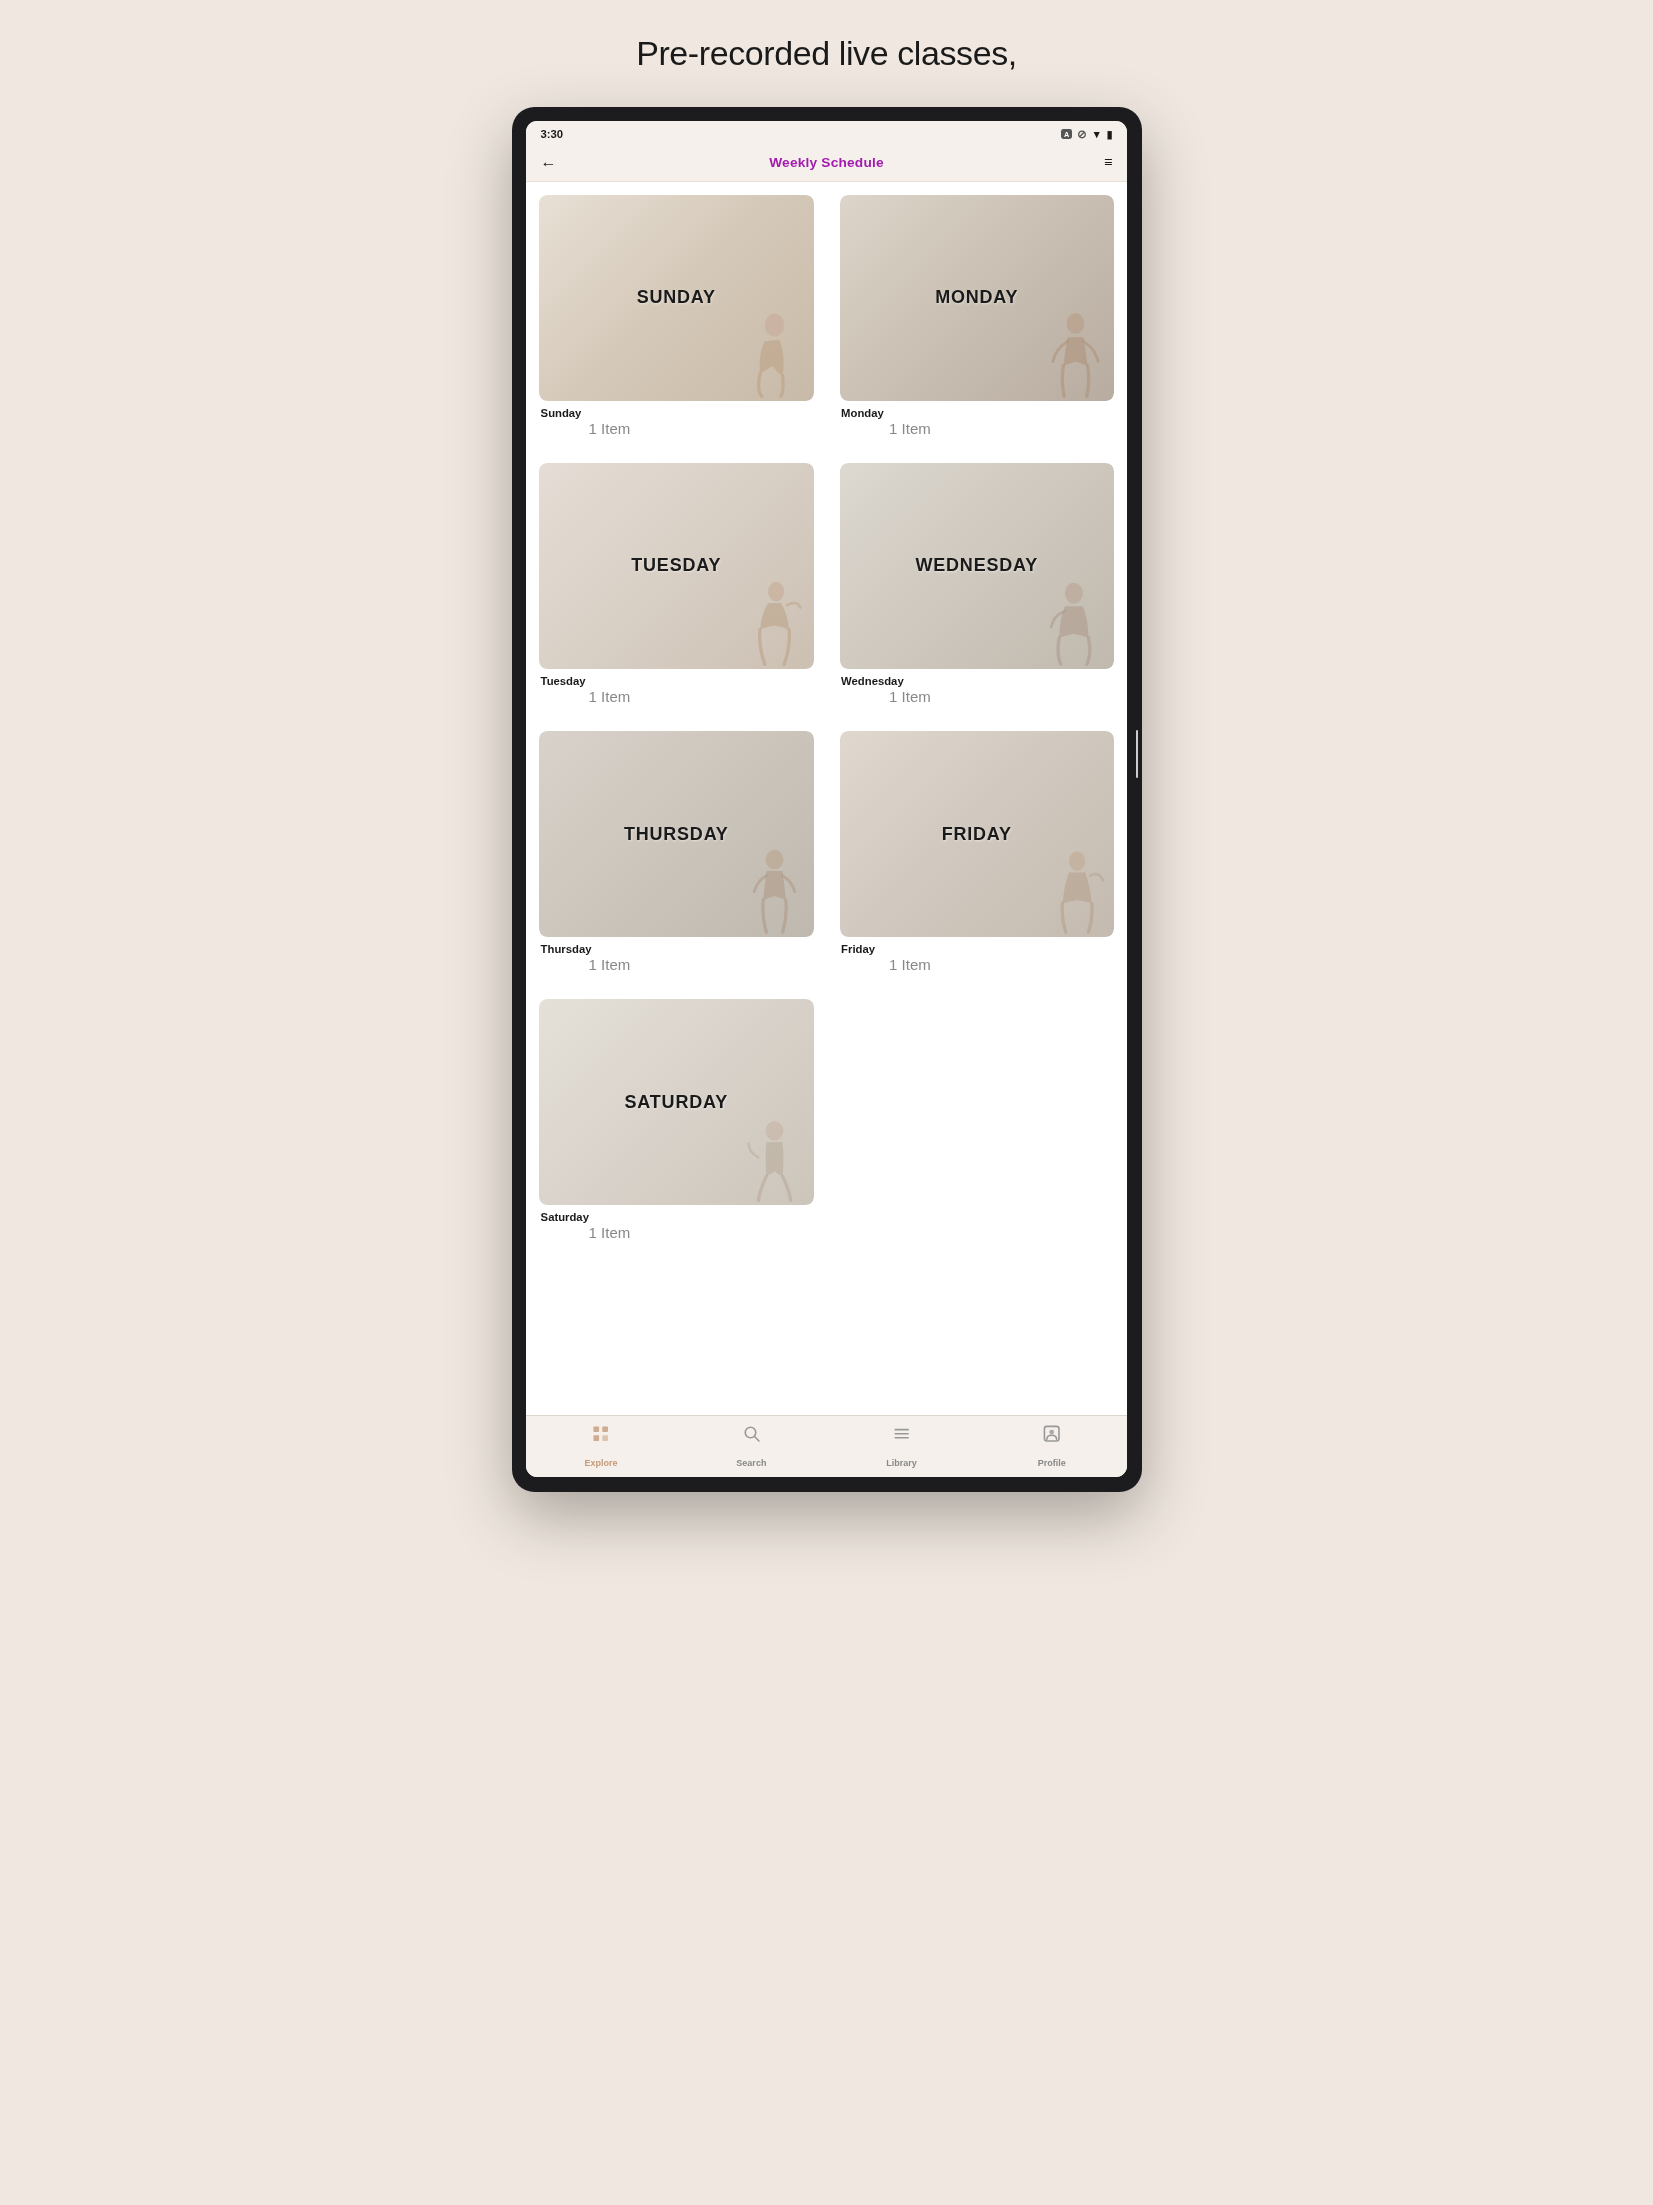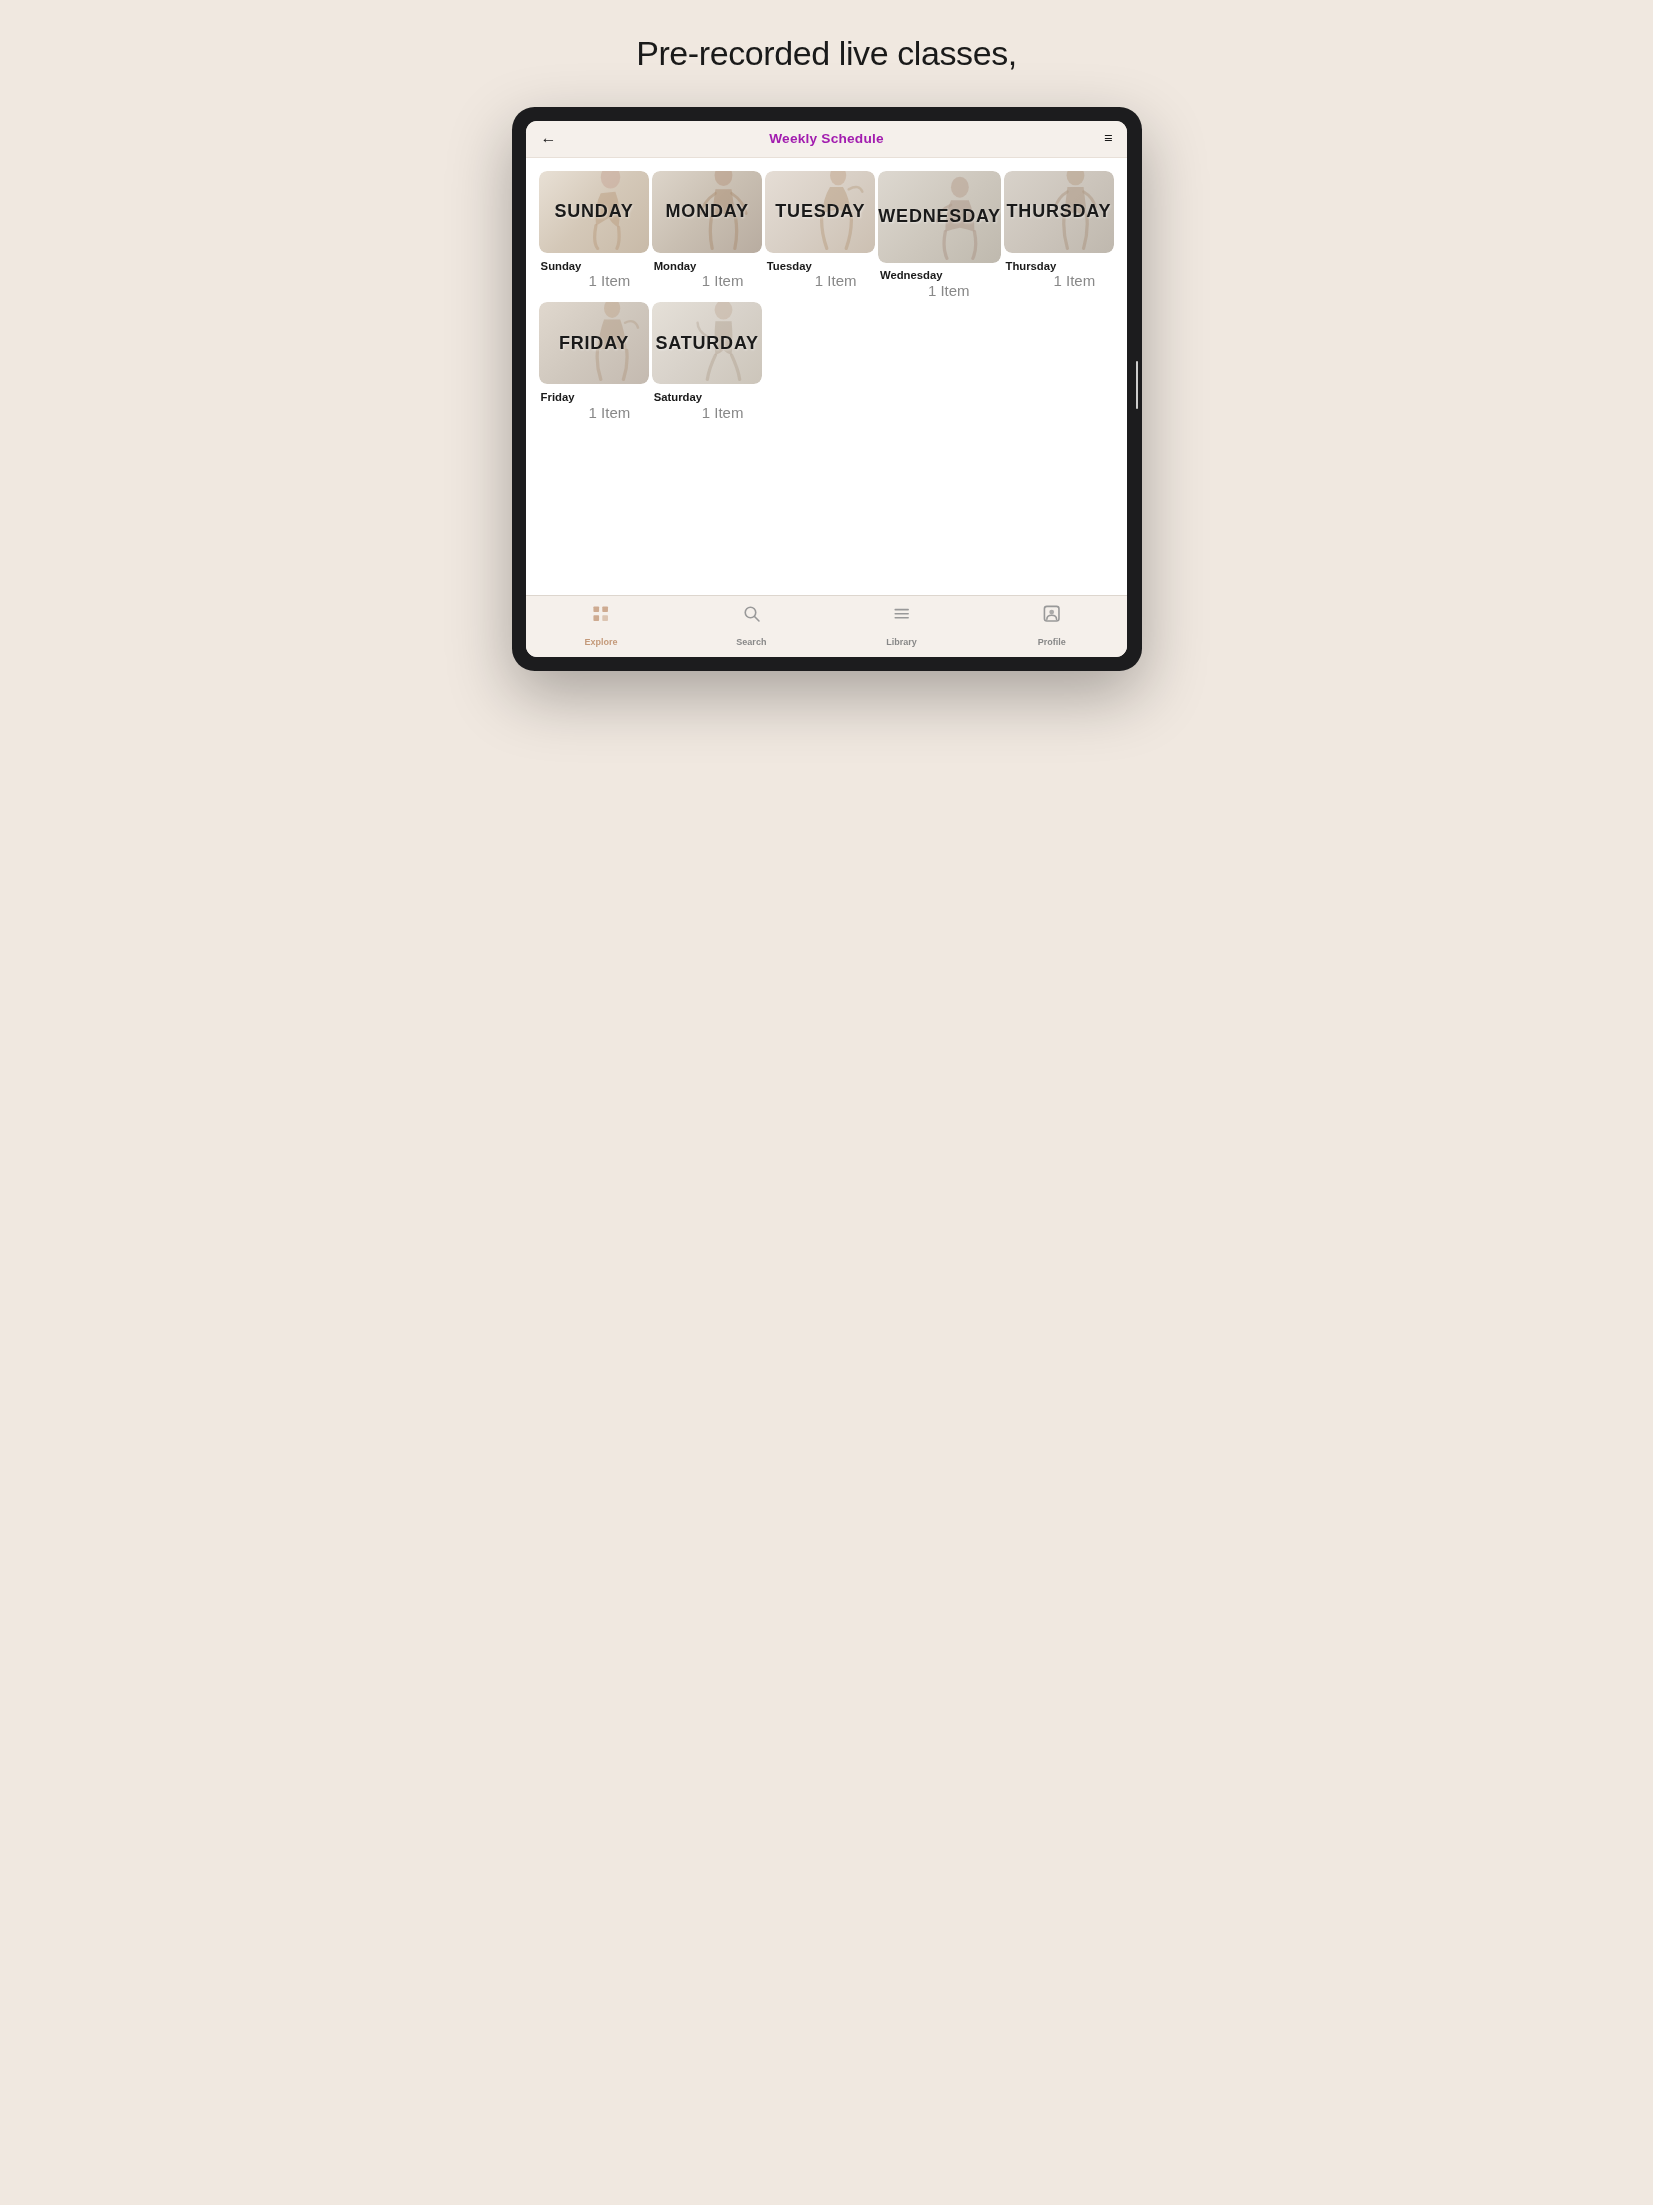--- a/index.html
+++ b/index.html
@@ -114,22 +114,22 @@
     .main-content {
       background: #ffffff;
       flex: 1;
       padding: 13px;
       overflow-y: auto;
     }
 
     
     .day-grid {
       display: grid;
-      grid-template-columns: repeat(5, 1fr);
-      gap: 3px;
+      grid-template-columns: repeat(2, 1fr);
+      gap: 26px;
     }
 
     .day-card {
       cursor: pointer;
       display: flex;
       flex-direction: column;
       gap: 4.8px;
     }
 
     .day-card-image {
@@ -270,20 +270,29 @@
 
 <div class="headline">
   <h1>
     <span>Pre-recorded live classes,</span><br>
   </h1>
 </div>
 
 <div class="tablet-wrapper">
   <div class="tablet-screen">
 
+    <div class="status-bar">
+      <span class="time">3:30</span>
+      <div class="status-icons">
+        <span class="status-icon-badge">A</span>
+        <span style="font-size:11.3px; color:#555;">⊘</span>
+        <span style="font-size:10.5px; color:#1a1a1a;">▼</span>
+        <span style="font-size:10.5px; color:#1a1a1a;">▮</span>
+      </div>
+    </div>
 
     <div class="nav-bar">
       <span class="back-btn">←</span>
       <span class="title">Weekly Schedule</span>
       <span class="filter-btn">≡</span>
     </div>
 
     <div class="main-content">
       <div class="day-grid" id="day-grid">
 

